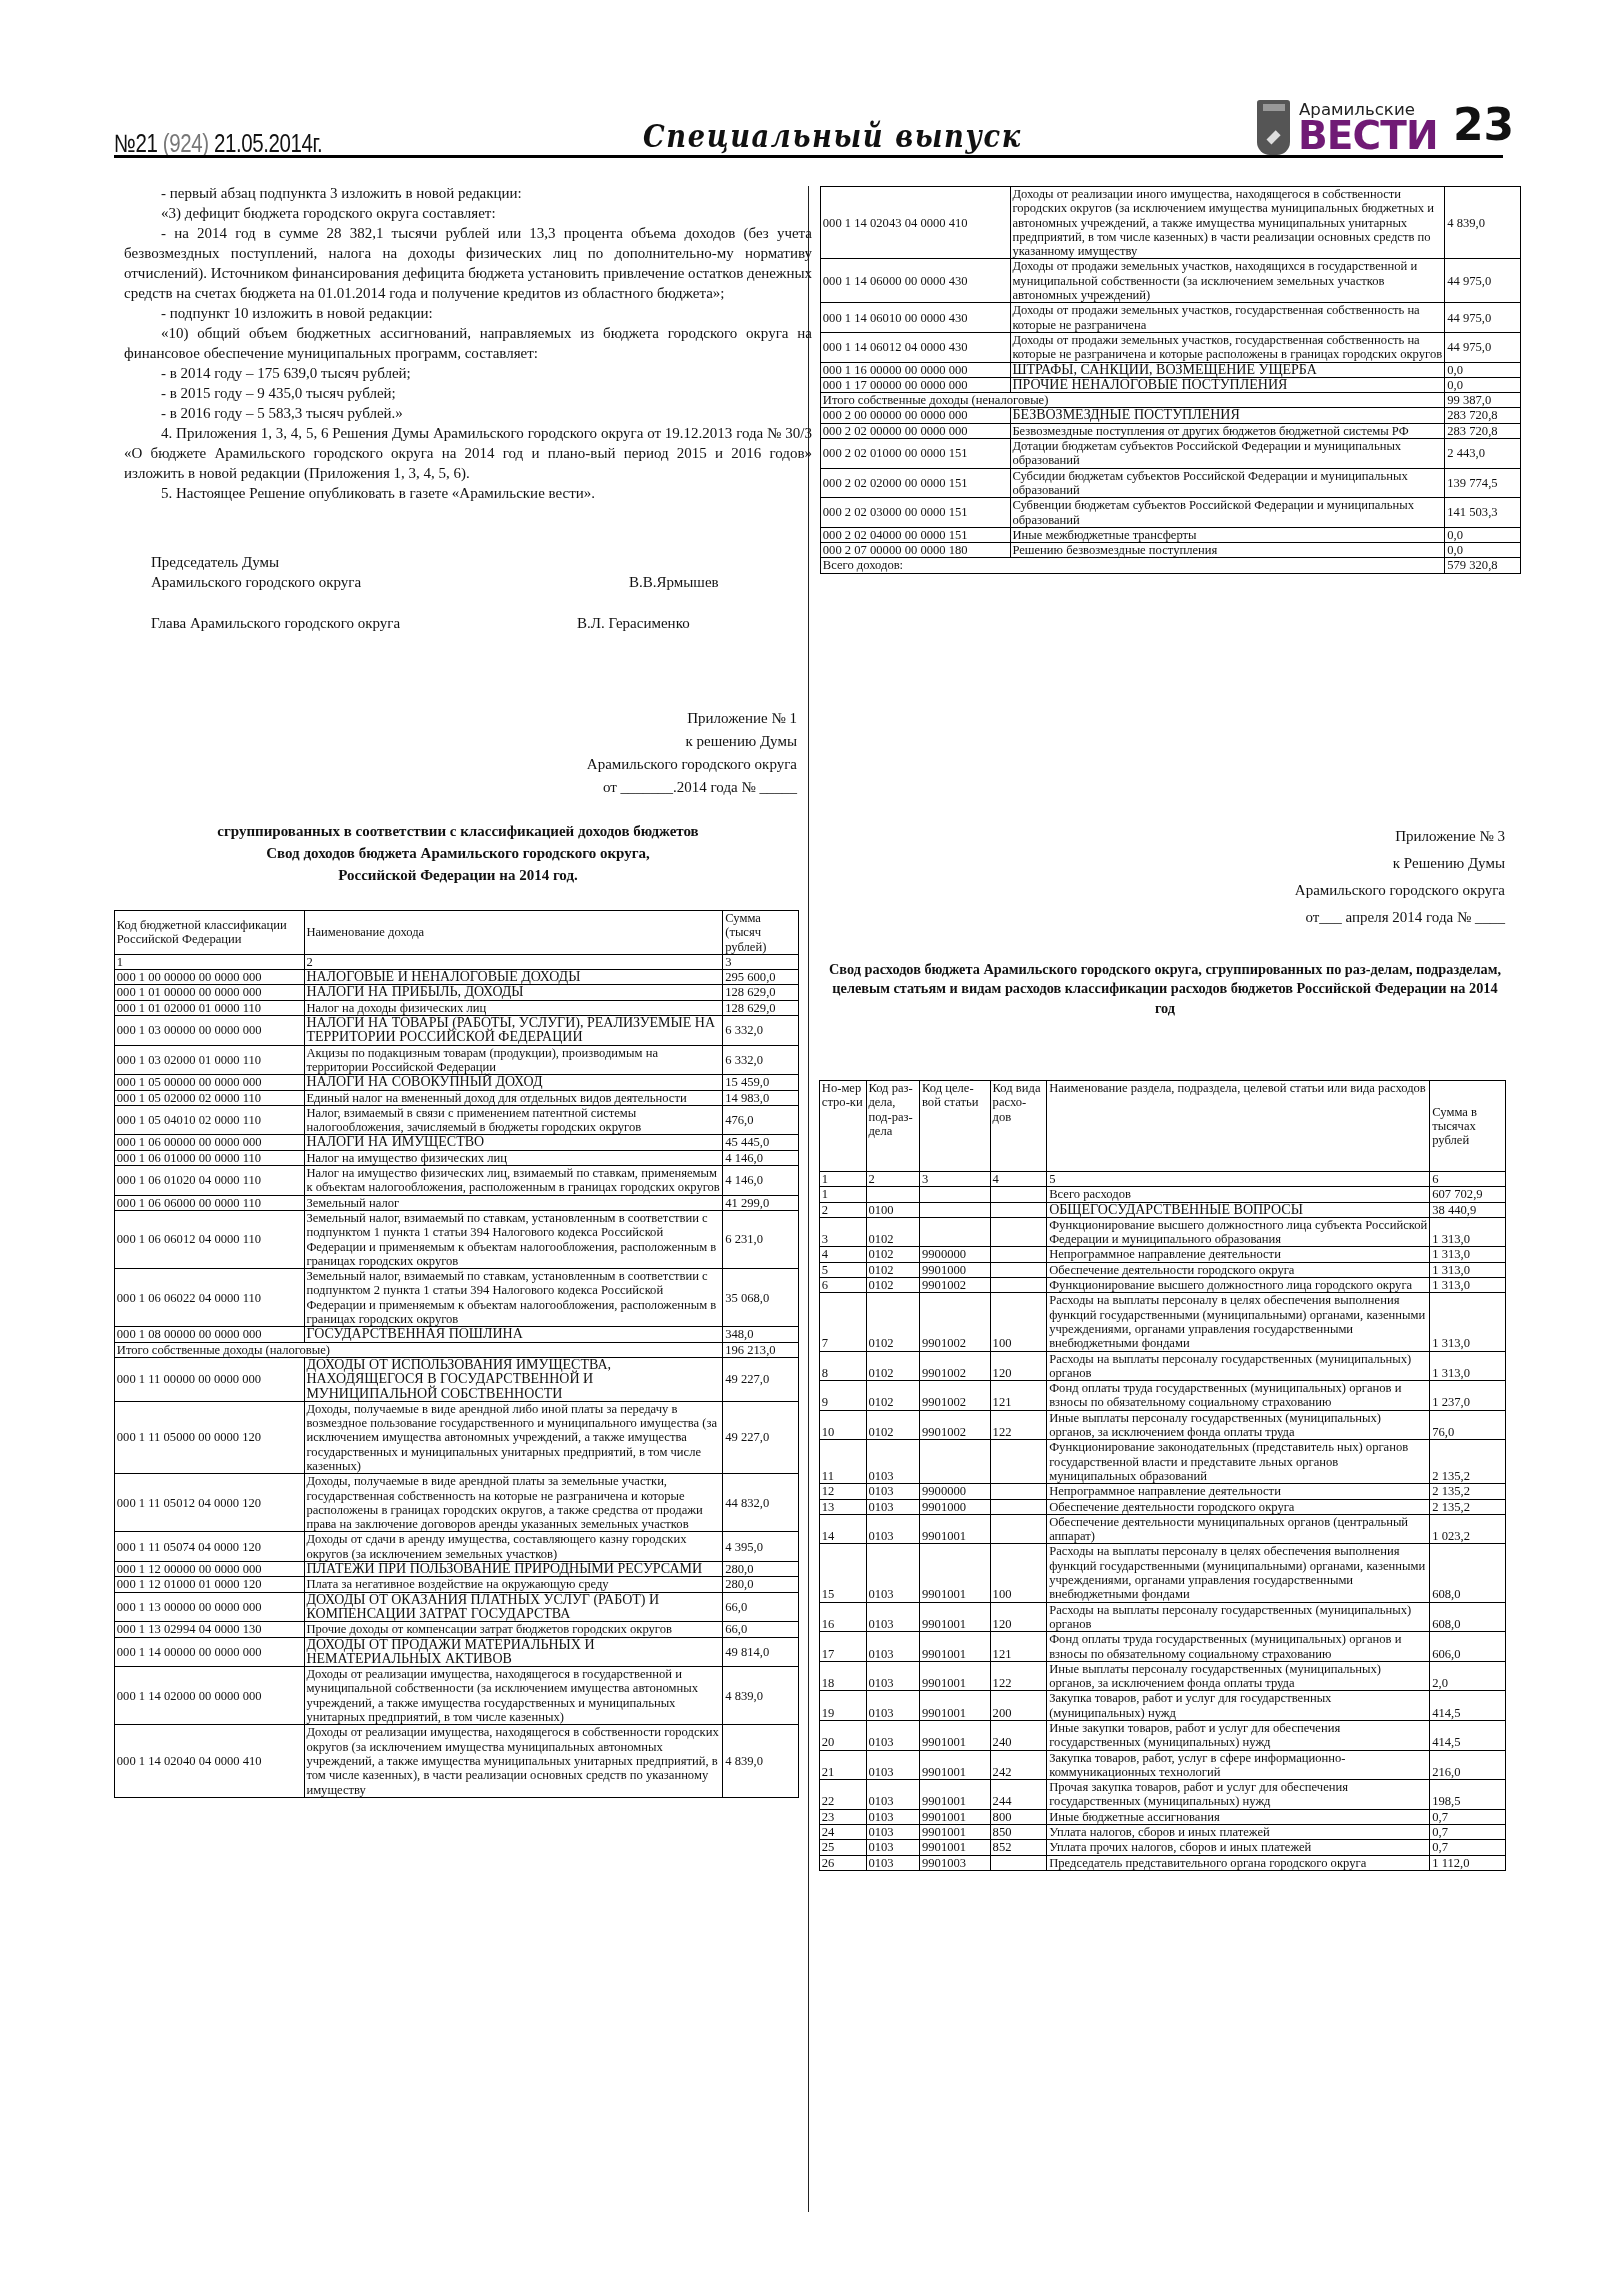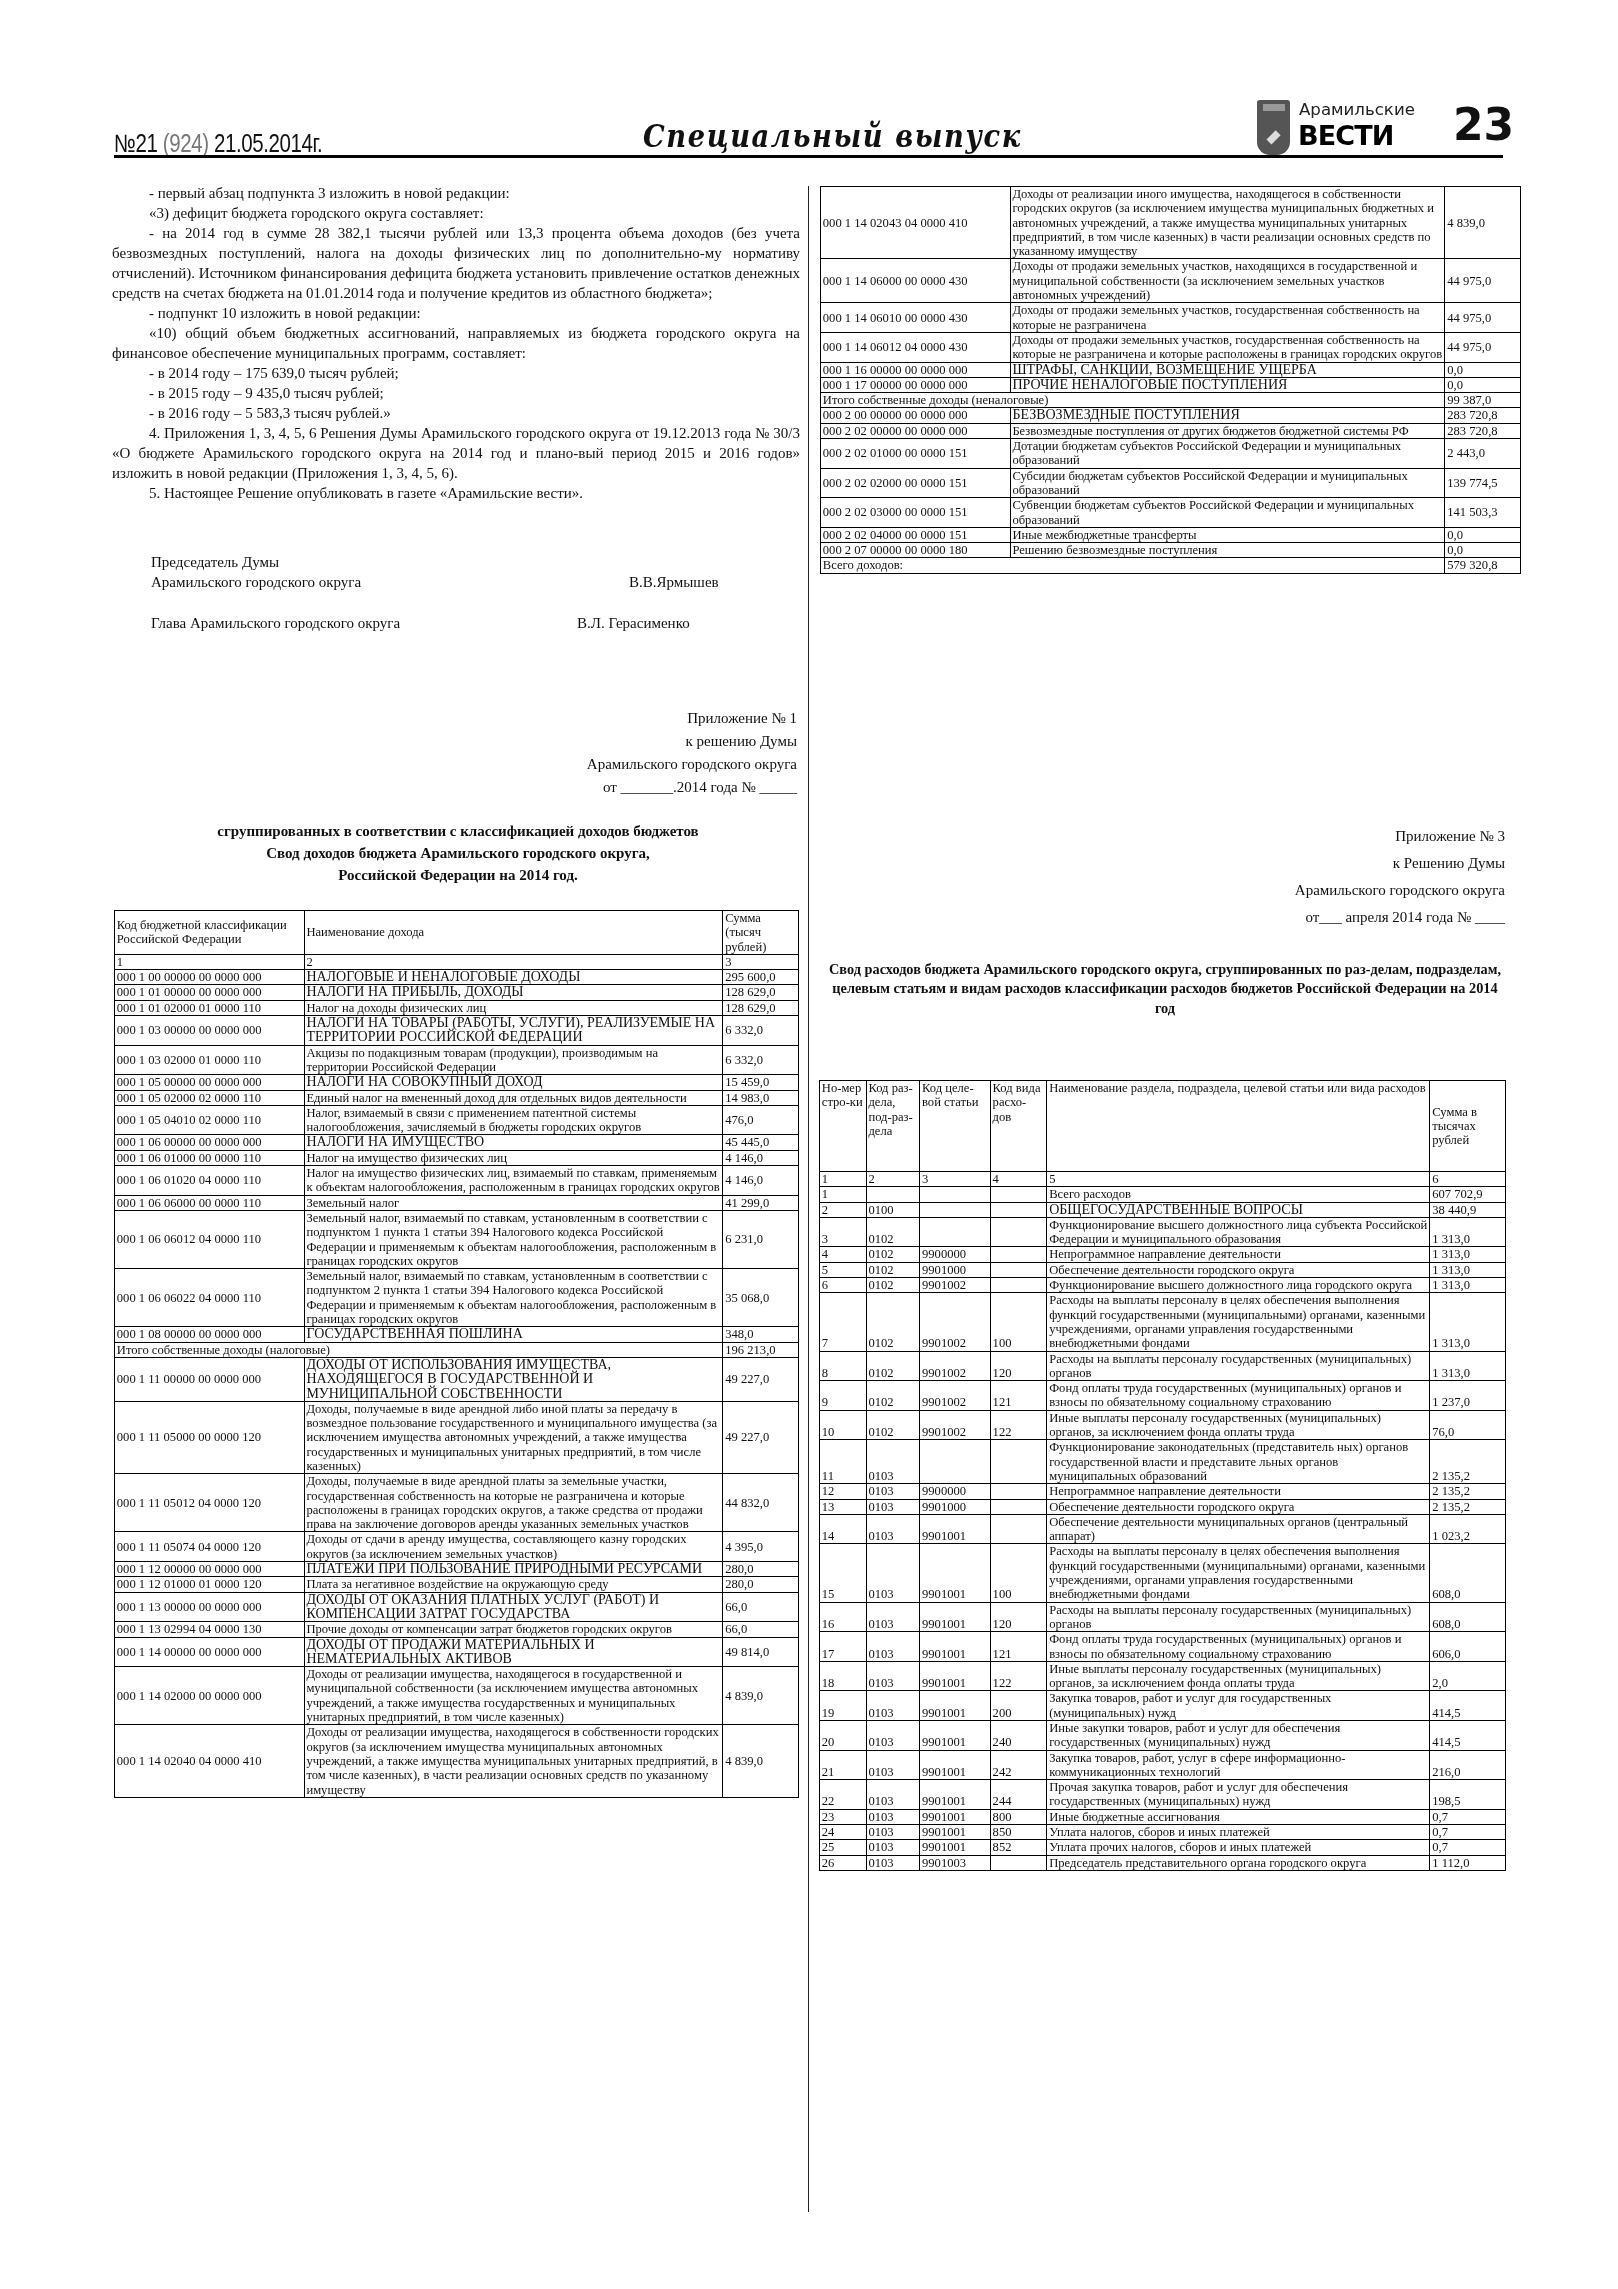--- a/index.html
+++ b/index.html
@@ -9,21 +9,21 @@
 
   
   .mast-left { left:114px; top:129px; font-family:"Liberation Sans", sans-serif; font-size:25px; letter-spacing:-0.5px; transform:scaleX(0.82); transform-origin:left; }
   .mast-left .paren { color:#777; }
   .mast-center { left:643px; top:118px; font-family:"DejaVu Serif", serif; font-style:italic; font-weight:bold; font-size:31px; letter-spacing:1.8px; transform:scaleX(0.88); transform-origin:left; }
   .mast-logo { left:1243px; top:100px; width:166px; height:57px;margin-left:14px; }
   .logo-crest { position:absolute; left:0; top:0; width:33px; height:55px; background:#555; border-radius:2.8px 2.8px 13px 13px; }
   .logo-crest::before { content:""; position:absolute; left:5.5px; top:3.7px; width:22px; height:7.4px; background:#999; }
   .logo-crest::after { content:""; position:absolute; left:13px; top:31px; width:7.4px; height:13px; background:#ddd; transform:rotate(45deg); }
   .logo-top { position:absolute; left:42px; top:0; font-family:"DejaVu Sans", sans-serif; font-size:16.6px; color:#222; }
-  .logo-big { position:absolute; left:41px; top:14.8px; font-family:"DejaVu Sans", sans-serif; font-weight:bold; font-size:27px; line-height:42px; color:#000000; letter-spacing:-0.9px; }
+  .logo-big { position:absolute; left:41px; top:14.8px; font-family:"DejaVu Sans", sans-serif; font-weight:bold; font-size:39px; line-height:42px; color:#701a75; letter-spacing:-0.9px; }
   .mast-page { left:1453px; top:99px; font-family:"DejaVu Sans", sans-serif; font-weight:bold; font-size:44px; }
   .mast-rule { left:114px; top:155px; width:1389px; height:2.8px; background:#000; }
 
   .col-divider { left:808px; top:186px; width:0.9px; height:2026px; background:#222; }
 
   
   .para { font-size:15px; line-height:20px; text-align:justify; }
   .indent { text-indent:37px; }
   .right { text-align:right; }
   .center { text-align:center; }
@@ -51,21 +51,21 @@
 <div class="abs mast-logo">
   <div class="logo-crest"></div>
   <div class="logo-top">Арамильские</div>
   <div class="logo-big">ВЕСТИ</div>
 </div>
 <div class="abs mast-page">23</div>
 <div class="abs mast-rule"></div>
 
 <div class="abs col-divider"></div>
 
-<div class="abs para" style="left:112px; top:183px; width:688px;">
+<div class="abs para" style="left:124px; top:183px; width:688px;">
   <div class="indent">- первый абзац подпункта 3 изложить в новой редакции:</div>
   <div class="indent">«3) дефицит бюджета городского округа составляет:</div>
   <div class="indent">- на 2014 год в сумме 28 382,1 тысячи рублей или 13,3 процента объема доходов (без учета безвозмездных поступлений, налога на доходы физических лиц по дополнительно-му нормативу отчислений). Источником финансирования дефицита бюджета установить привлечение остатков денежных средств на счетах бюджета на 01.01.2014 года и получение кредитов из областного бюджета»;</div>
   <div class="indent">- подпункт 10 изложить в новой редакции:</div>
   <div class="indent">«10) общий объем бюджетных ассигнований, направляемых из бюджета городского округа на финансовое обеспечение муниципальных программ, составляет:</div>
   <div class="indent">- в 2014 году – 175 639,0 тысяч рублей;</div>
   <div class="indent">- в 2015 году – 9 435,0 тысяч рублей;</div>
   <div class="indent">- в 2016 году – 5 583,3 тысяч рублей.»</div>
   <div class="indent">4. Приложения 1, 3, 4, 5, 6 Решения Думы Арамильского городского округа от 19.12.2013 года № 30/3 «О бюджете Арамильского городского округа на 2014 год и плано-вый период 2015 и 2016 годов» изложить в новой редакции (Приложения 1, 3, 4, 5, 6).</div>
   <div class="indent">5. Настоящее Решение опубликовать в газете «Арамильские вести».</div>

